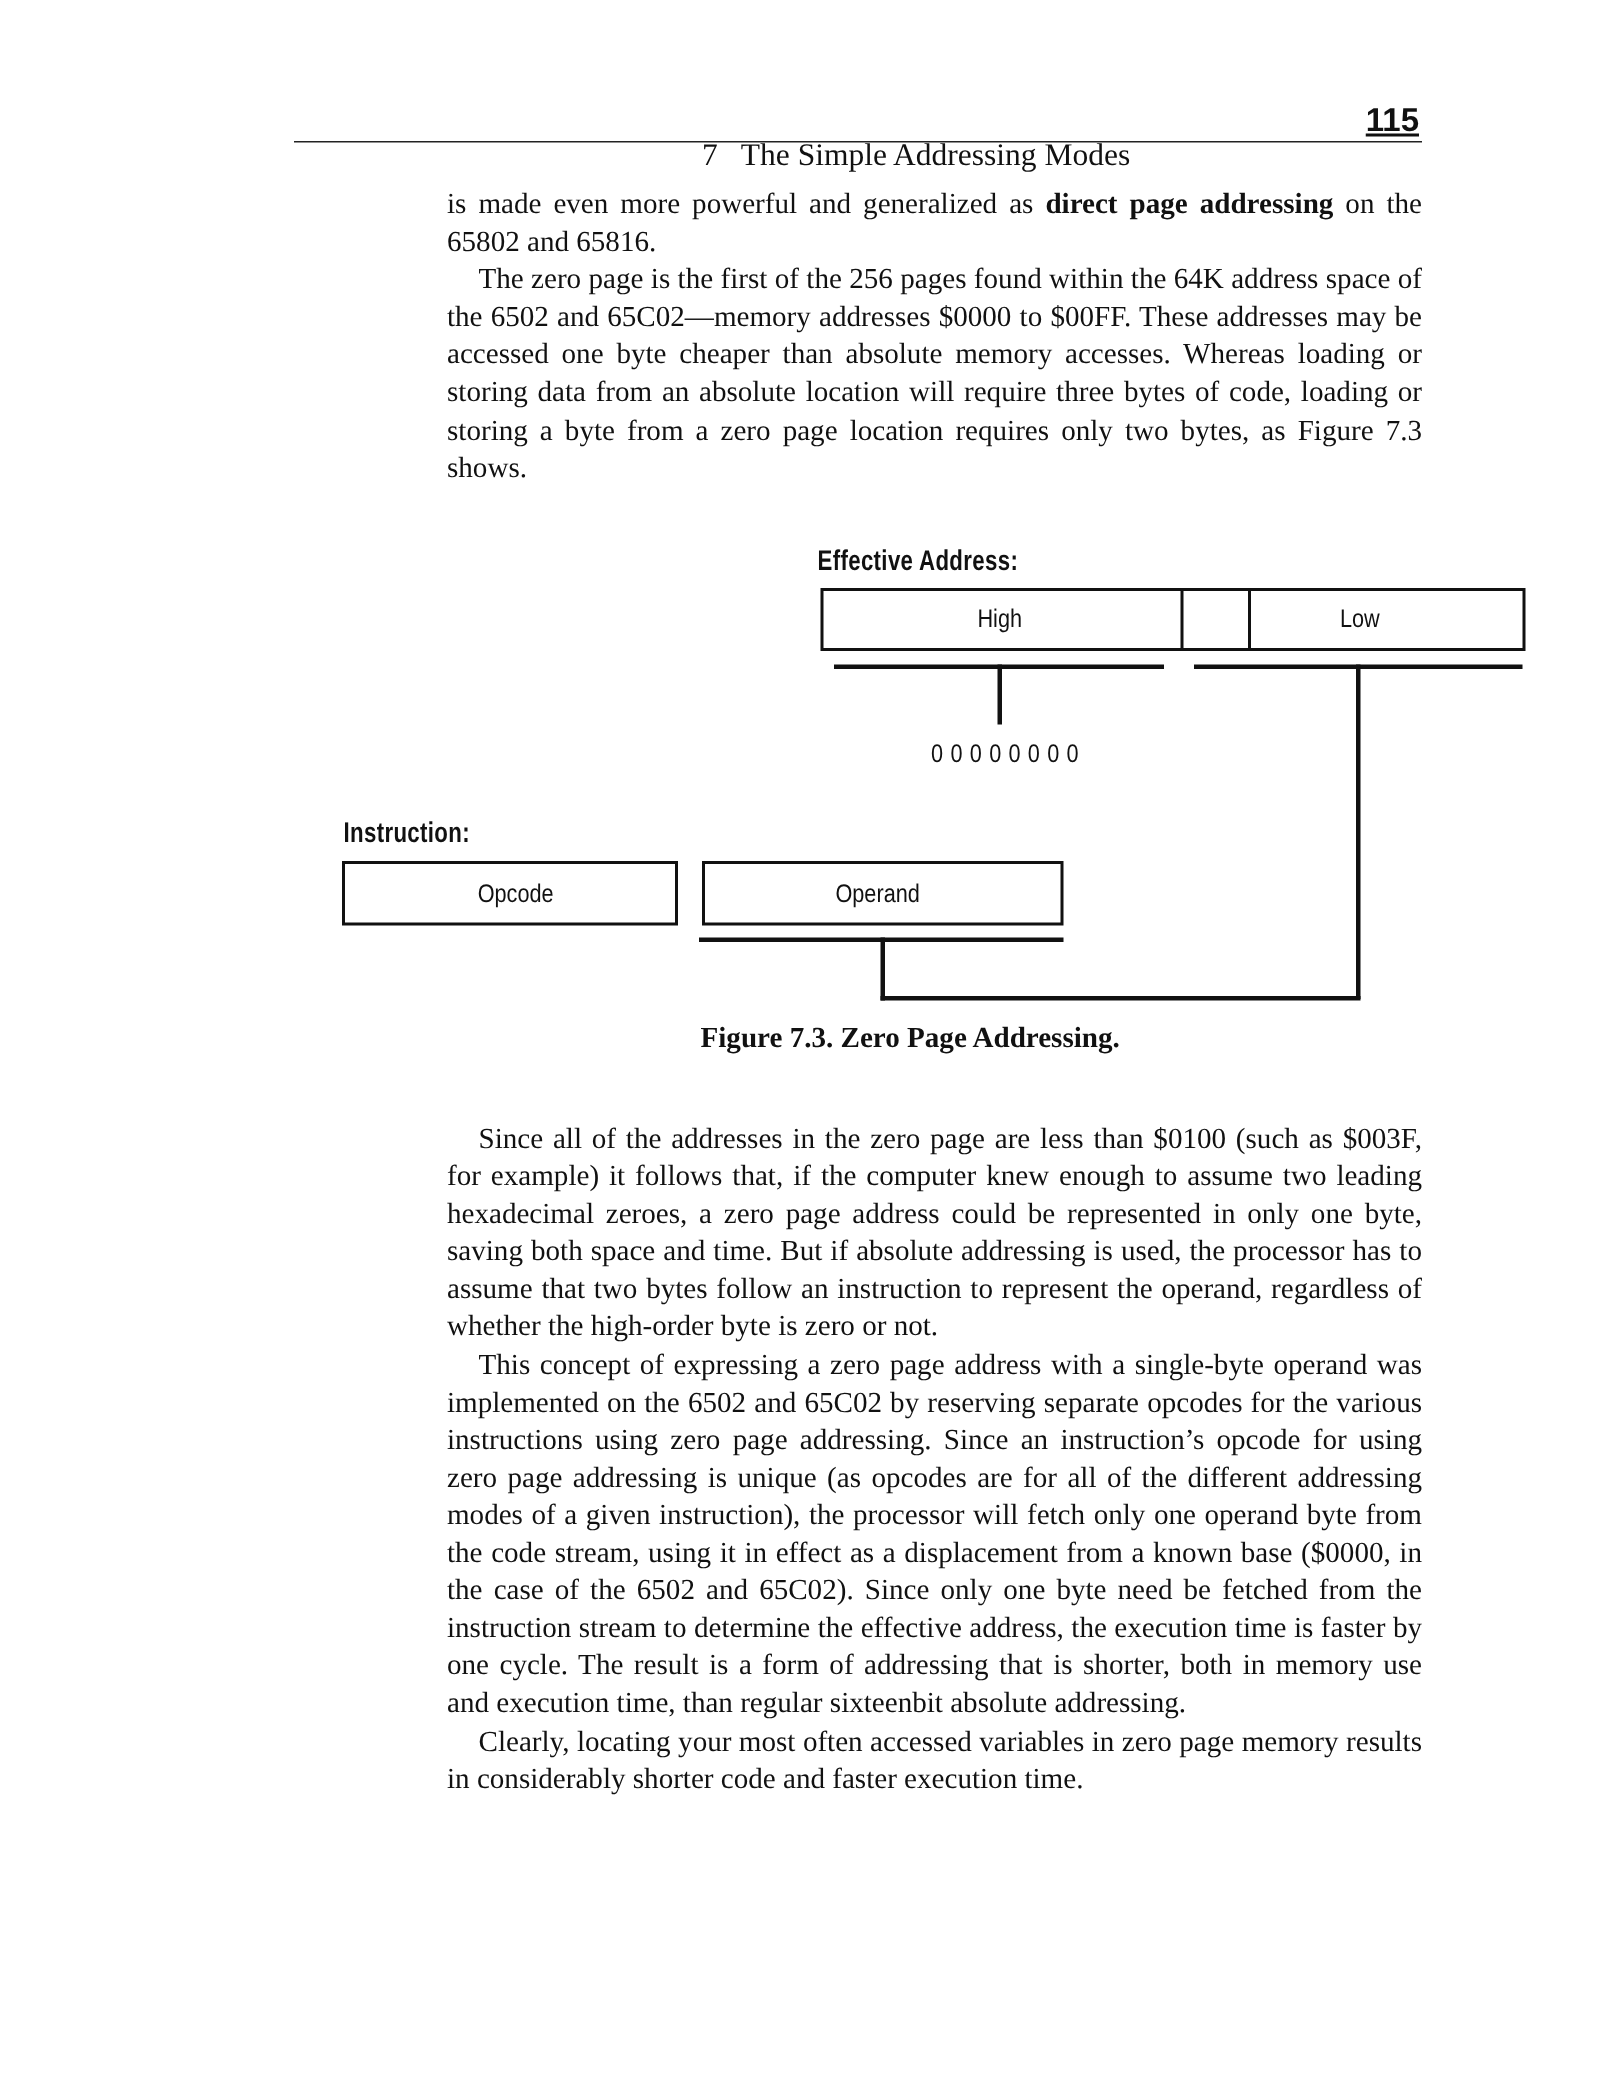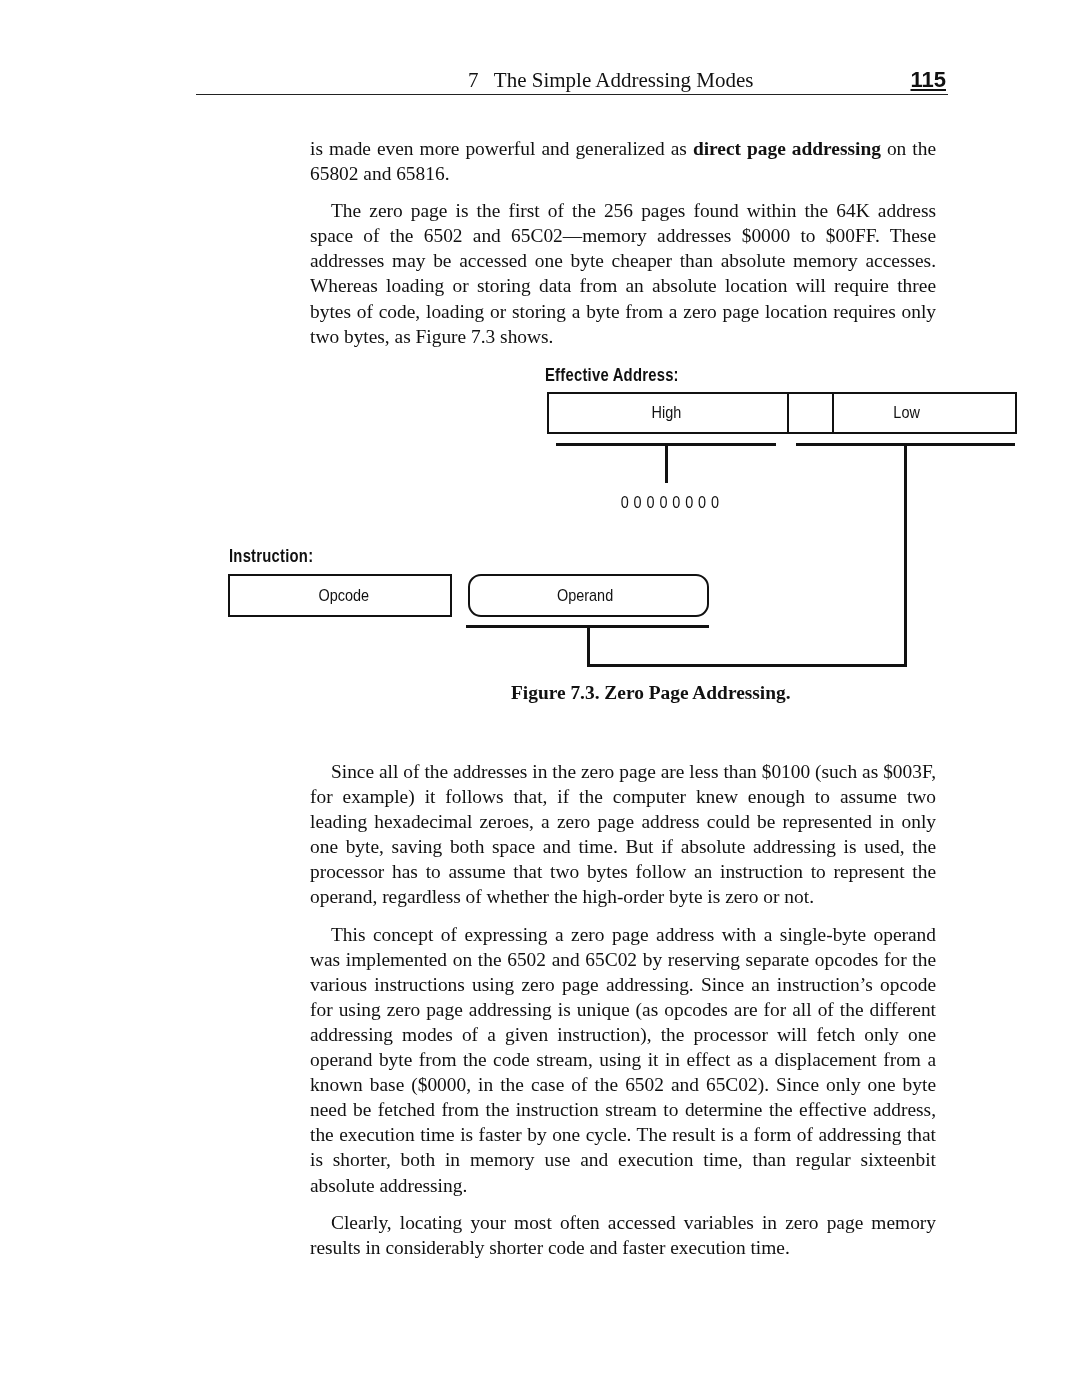--- a/index.html
+++ b/index.html
@@ -4,36 +4,36 @@
 <style>
   html, body { margin:0; padding:0; background:#ffffff; }
   body { width:1067px; height:1395px; position:relative; overflow:hidden; color:#111; }
   .serif { font-family: "Liberation Serif", "DejaVu Serif", serif; }
 
   .running-head { position:absolute; left:196px; top:64px; width:752px; height:30px; border-bottom:1.5px solid #222; }
   .rh-title { position:absolute; left:272px; top:4px; font-size:21px; }
   .rh-page { position:absolute; right:2px; top:3px; font-size:22px; font-weight:bold; font-family:"Liberation Sans", sans-serif;text-decoration:underline; }
 
   .text-block { position:absolute; left:298px; width:650px; font-size:19.4px; line-height:25.1px; text-align:justify; }
-  .text-block p { margin:12px; }
+  .text-block p { margin:0; }
   .text-block p.indent { text-indent:21px; }
   .text-block b { font-weight:bold; }
 
   .fig-label { position:absolute; font-family:"Liberation Sans", sans-serif; font-weight:bold; font-size:19px; transform:scaleX(0.78); transform-origin:left top; letter-spacing:0.3px; }
   .box { position:absolute; border:2.5px solid #111; box-sizing:border-box; }
   .cell-label { position:absolute; font-family:"Liberation Sans", sans-serif; font-size:17px; transform:scaleX(0.85); }
   .hline { position:absolute; height:3px; background:#111; }
   .vline { position:absolute; width:3px; background:#111; }
-  .caption { position:absolute; left:467px; top:682px; font-size:19.4px; font-weight:bold;margin-left:44px; }
+  .caption { position:absolute; left:467px; top:682px; font-size:19.4px; font-weight:bold; }
 </style>
 </head>
 <body>
 
 <div class="running-head">
-  <span class="rh-title serif" style="white-space:pre;">7   The Simple Addressing Modes</span>
+  <span class="rh-title serif" style="white-space:pre;margin-top:23px;">7   The Simple Addressing Modes</span>
   <span class="rh-page">115</span>
 </div>
 
 <div class="text-block serif" style="top:124px;">
   <p>
     <span>is made even more powerful and generalized as </span><b>direct page addressing</b><span> on the 65802 and 65816.</span>
   </p>
   <p class="indent">The zero page is the first of the 256 pages found within the 64K address space of the 6502 and 65C02—memory addresses $0000 to $00FF. These addresses may be accessed one byte cheaper than absolute memory accesses. Whereas loading or storing data from an absolute location will require three bytes of code, loading or storing a byte from a zero page location requires only two bytes, as Figure 7.3 shows.</p>
 </div>
 
@@ -52,21 +52,21 @@
   <div class="hline" style="left:796px; top:443px; width:219px;"></div>
   <div class="vline" style="left:904px; top:443px; height:223px;"></div>
 
   <div class="cell-label" style="left:612px; top:493px; letter-spacing:0.5px;">0 0 0 0 0 0 0 0</div>
 
   <div class="fig-label" style="left:229px; top:545px;">Instruction:</div>
 
   <div class="box" style="left:228px; top:574px; width:224px; height:43px;">
     <span class="cell-label" style="left:84px; top:10px;">Opcode</span>
   </div>
-  <div class="box" style="left:468px; top:574px; width:241px; height:43px;border-radius:13px;">
+  <div class="box" style="left:468px; top:574px; width:241px; height:43px;">
     <span class="cell-label" style="left:82px; top:10px;">Operand</span>
   </div>
 
   <div class="hline" style="left:466px; top:625px; width:243px;"></div>
   <div class="vline" style="left:587px; top:625px; height:42px;"></div>
   <div class="hline" style="left:587px; top:664px; width:320px;"></div>
 
   <div class="caption serif">Figure 7.3. Zero Page Addressing.</div>
 </div>
 

